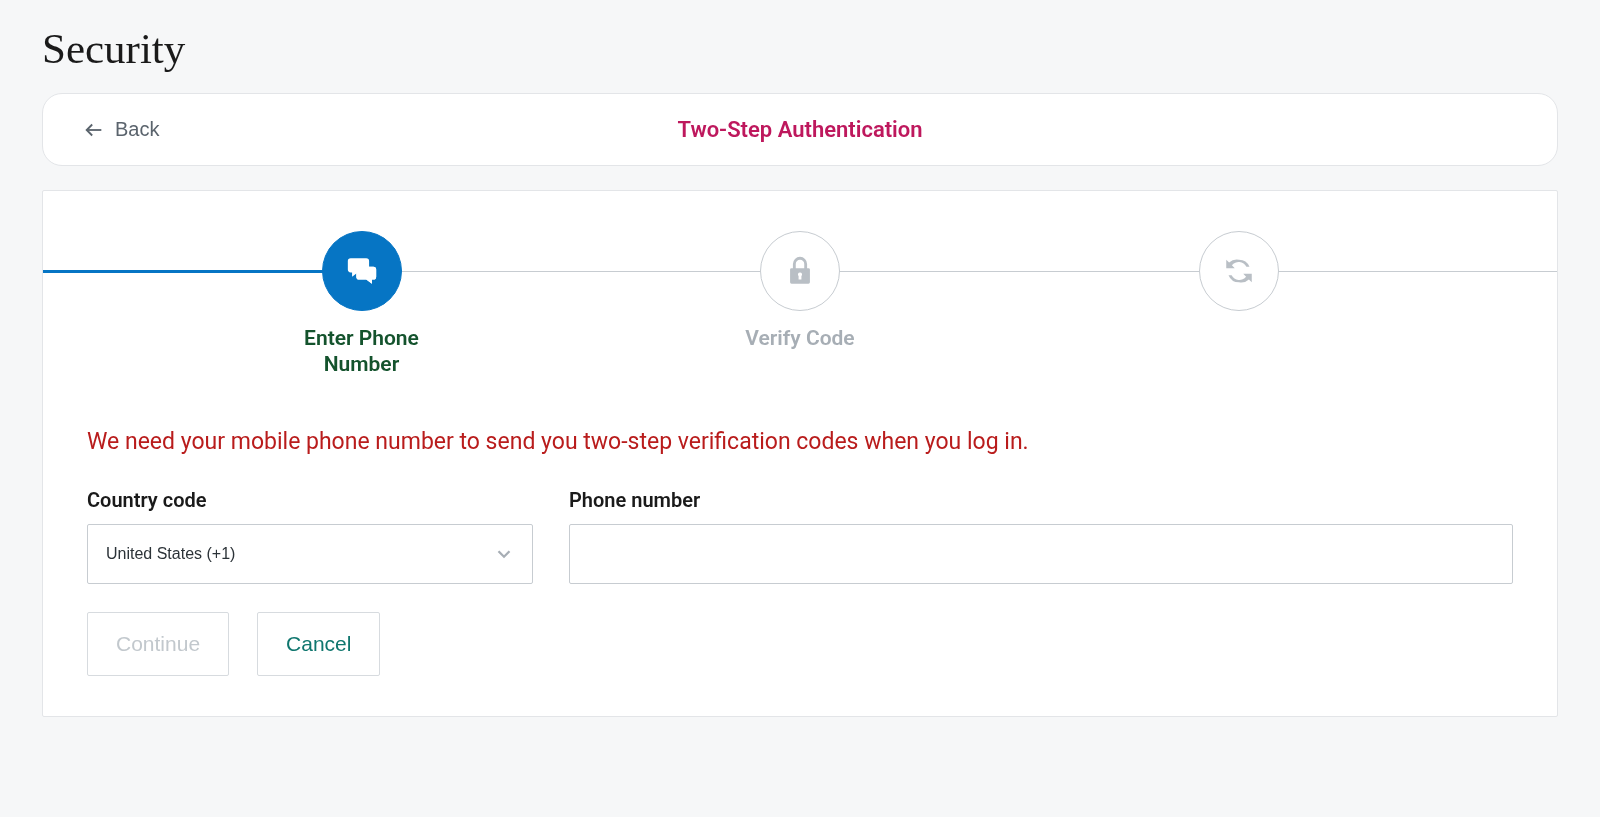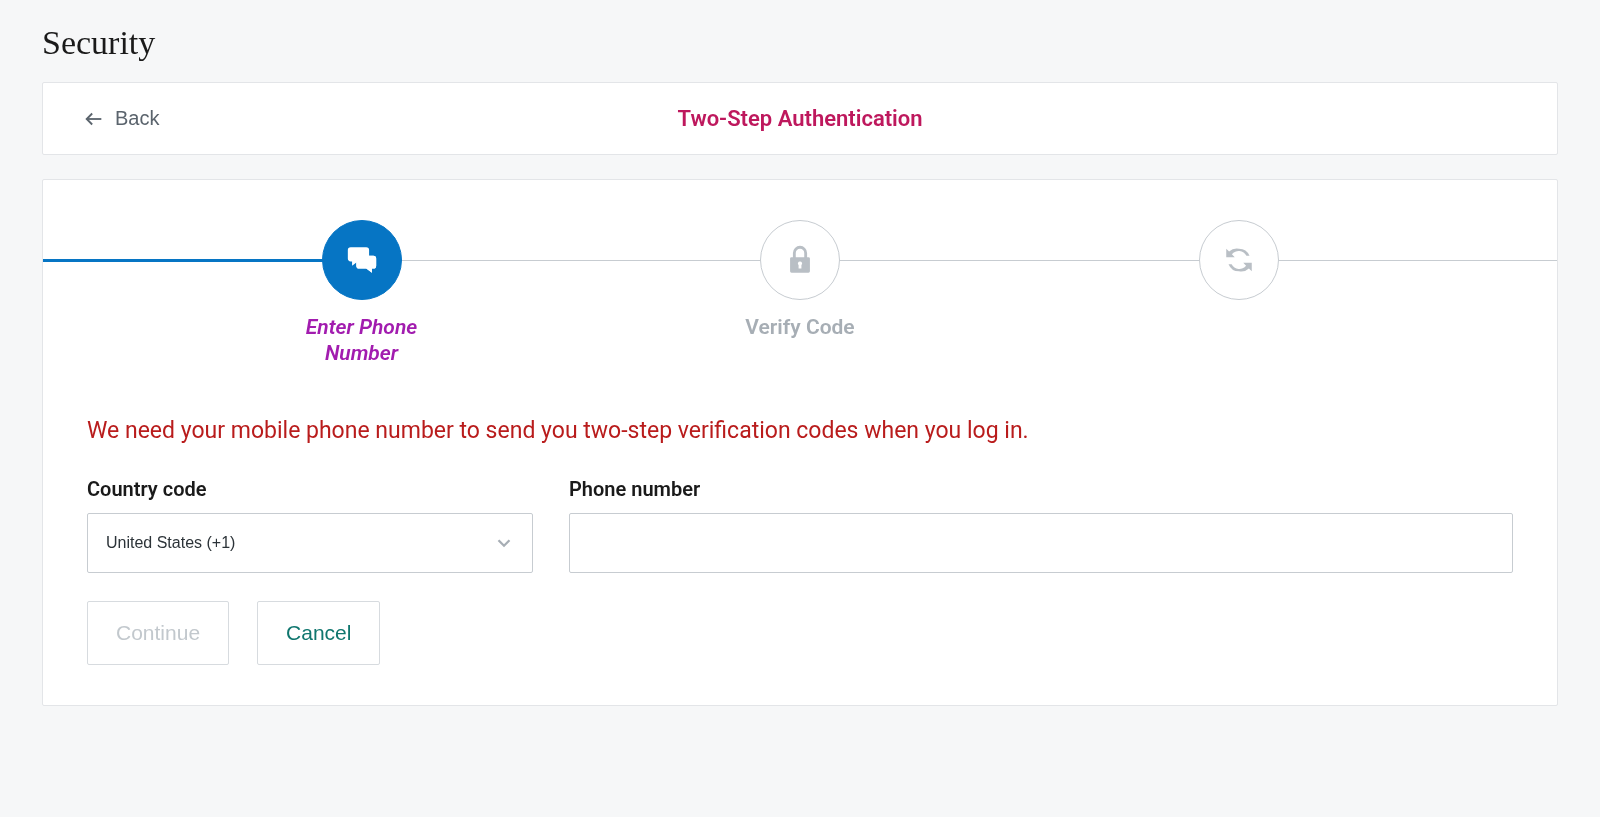--- a/index.html
+++ b/index.html
@@ -7,35 +7,36 @@
     font-family: -apple-system, BlinkMacSystemFont, "Segoe UI", Roboto, Helvetica, Arial, sans-serif;
     background: #f6f7f8;
     color: #1a1a1a;
     width: 1600px;
     min-height: 817px;
     padding: 0 0 40px 0;
   }
   .page-title {
     font-family: Georgia, 'Times New Roman', serif;
     font-weight: 400;
-    font-size: 34px;
+    font-size: 43px;
     padding: 24px 0 20px 42px;
     color: #1a1a1a;
   }
   .card {
     background: #fff;
     border: 1px solid #e3e5e8;
     border-radius: 2px;
     margin: 0 42px 24px 42px;
   }
   .header-bar {
     display: flex;
     align-items: center;
     padding: 24px 40px;
     position: relative;
+    border-radius: 20px;
   }
   .back-btn {
     display: inline-flex;
     align-items: center;
     gap: 10px;
     background: none;
     border: none;
     font-size: 20px;
     color: #5b646d;
     cursor: pointer;
@@ -102,21 +103,21 @@
   .step.active .step-circle svg { fill: #fff; }
   .step:not(.active) .step-circle svg { fill: #b9bfc5; }
   .step-label {
     margin-top: 14px;
     font-size: 21px;
     font-weight: 600;
     text-align: center;
     color: #a7aeb5;
     line-height: 1.25;
   }
-  .step.active .step-label { color: #a21caf; font-style: italic; }
+  .step.active .step-label { color: #14532d; }
   .content {
     padding: 30px 44px 0 44px;
   }
   .description {
     font-size: 23px;
     color: #b91c1c;
     margin-bottom: 33px;
   }
   .form-row {
     display: flex;

